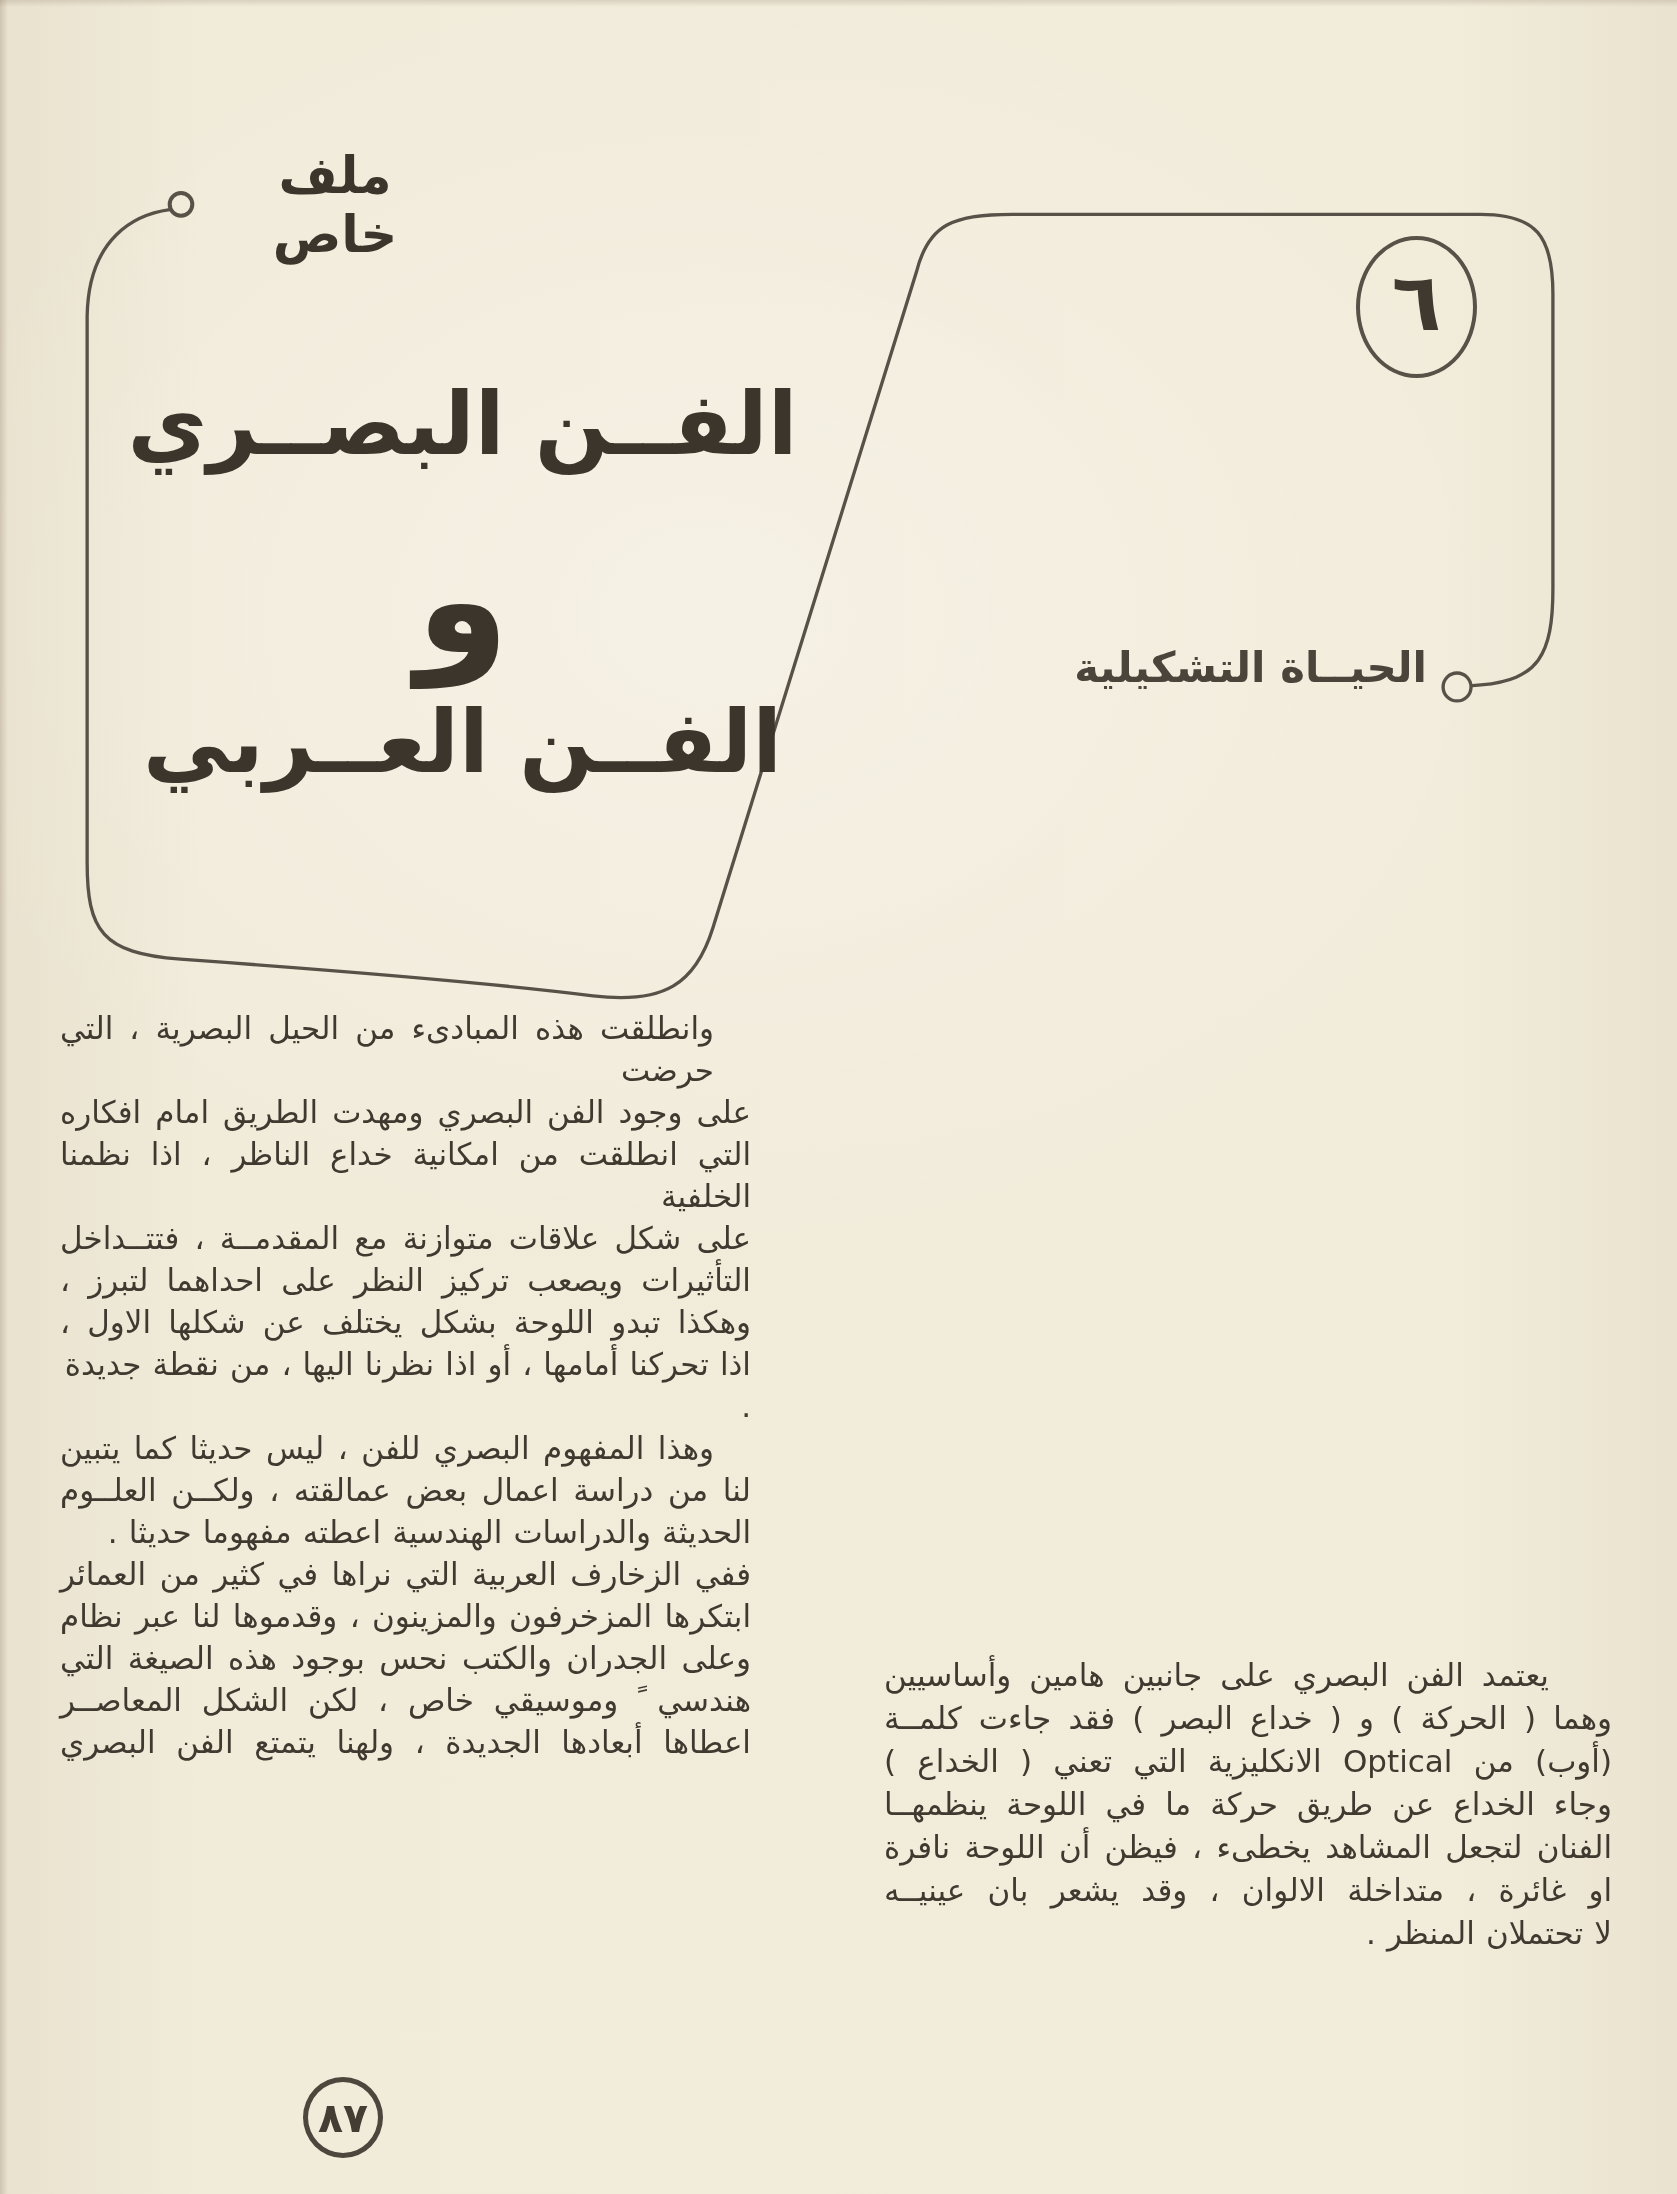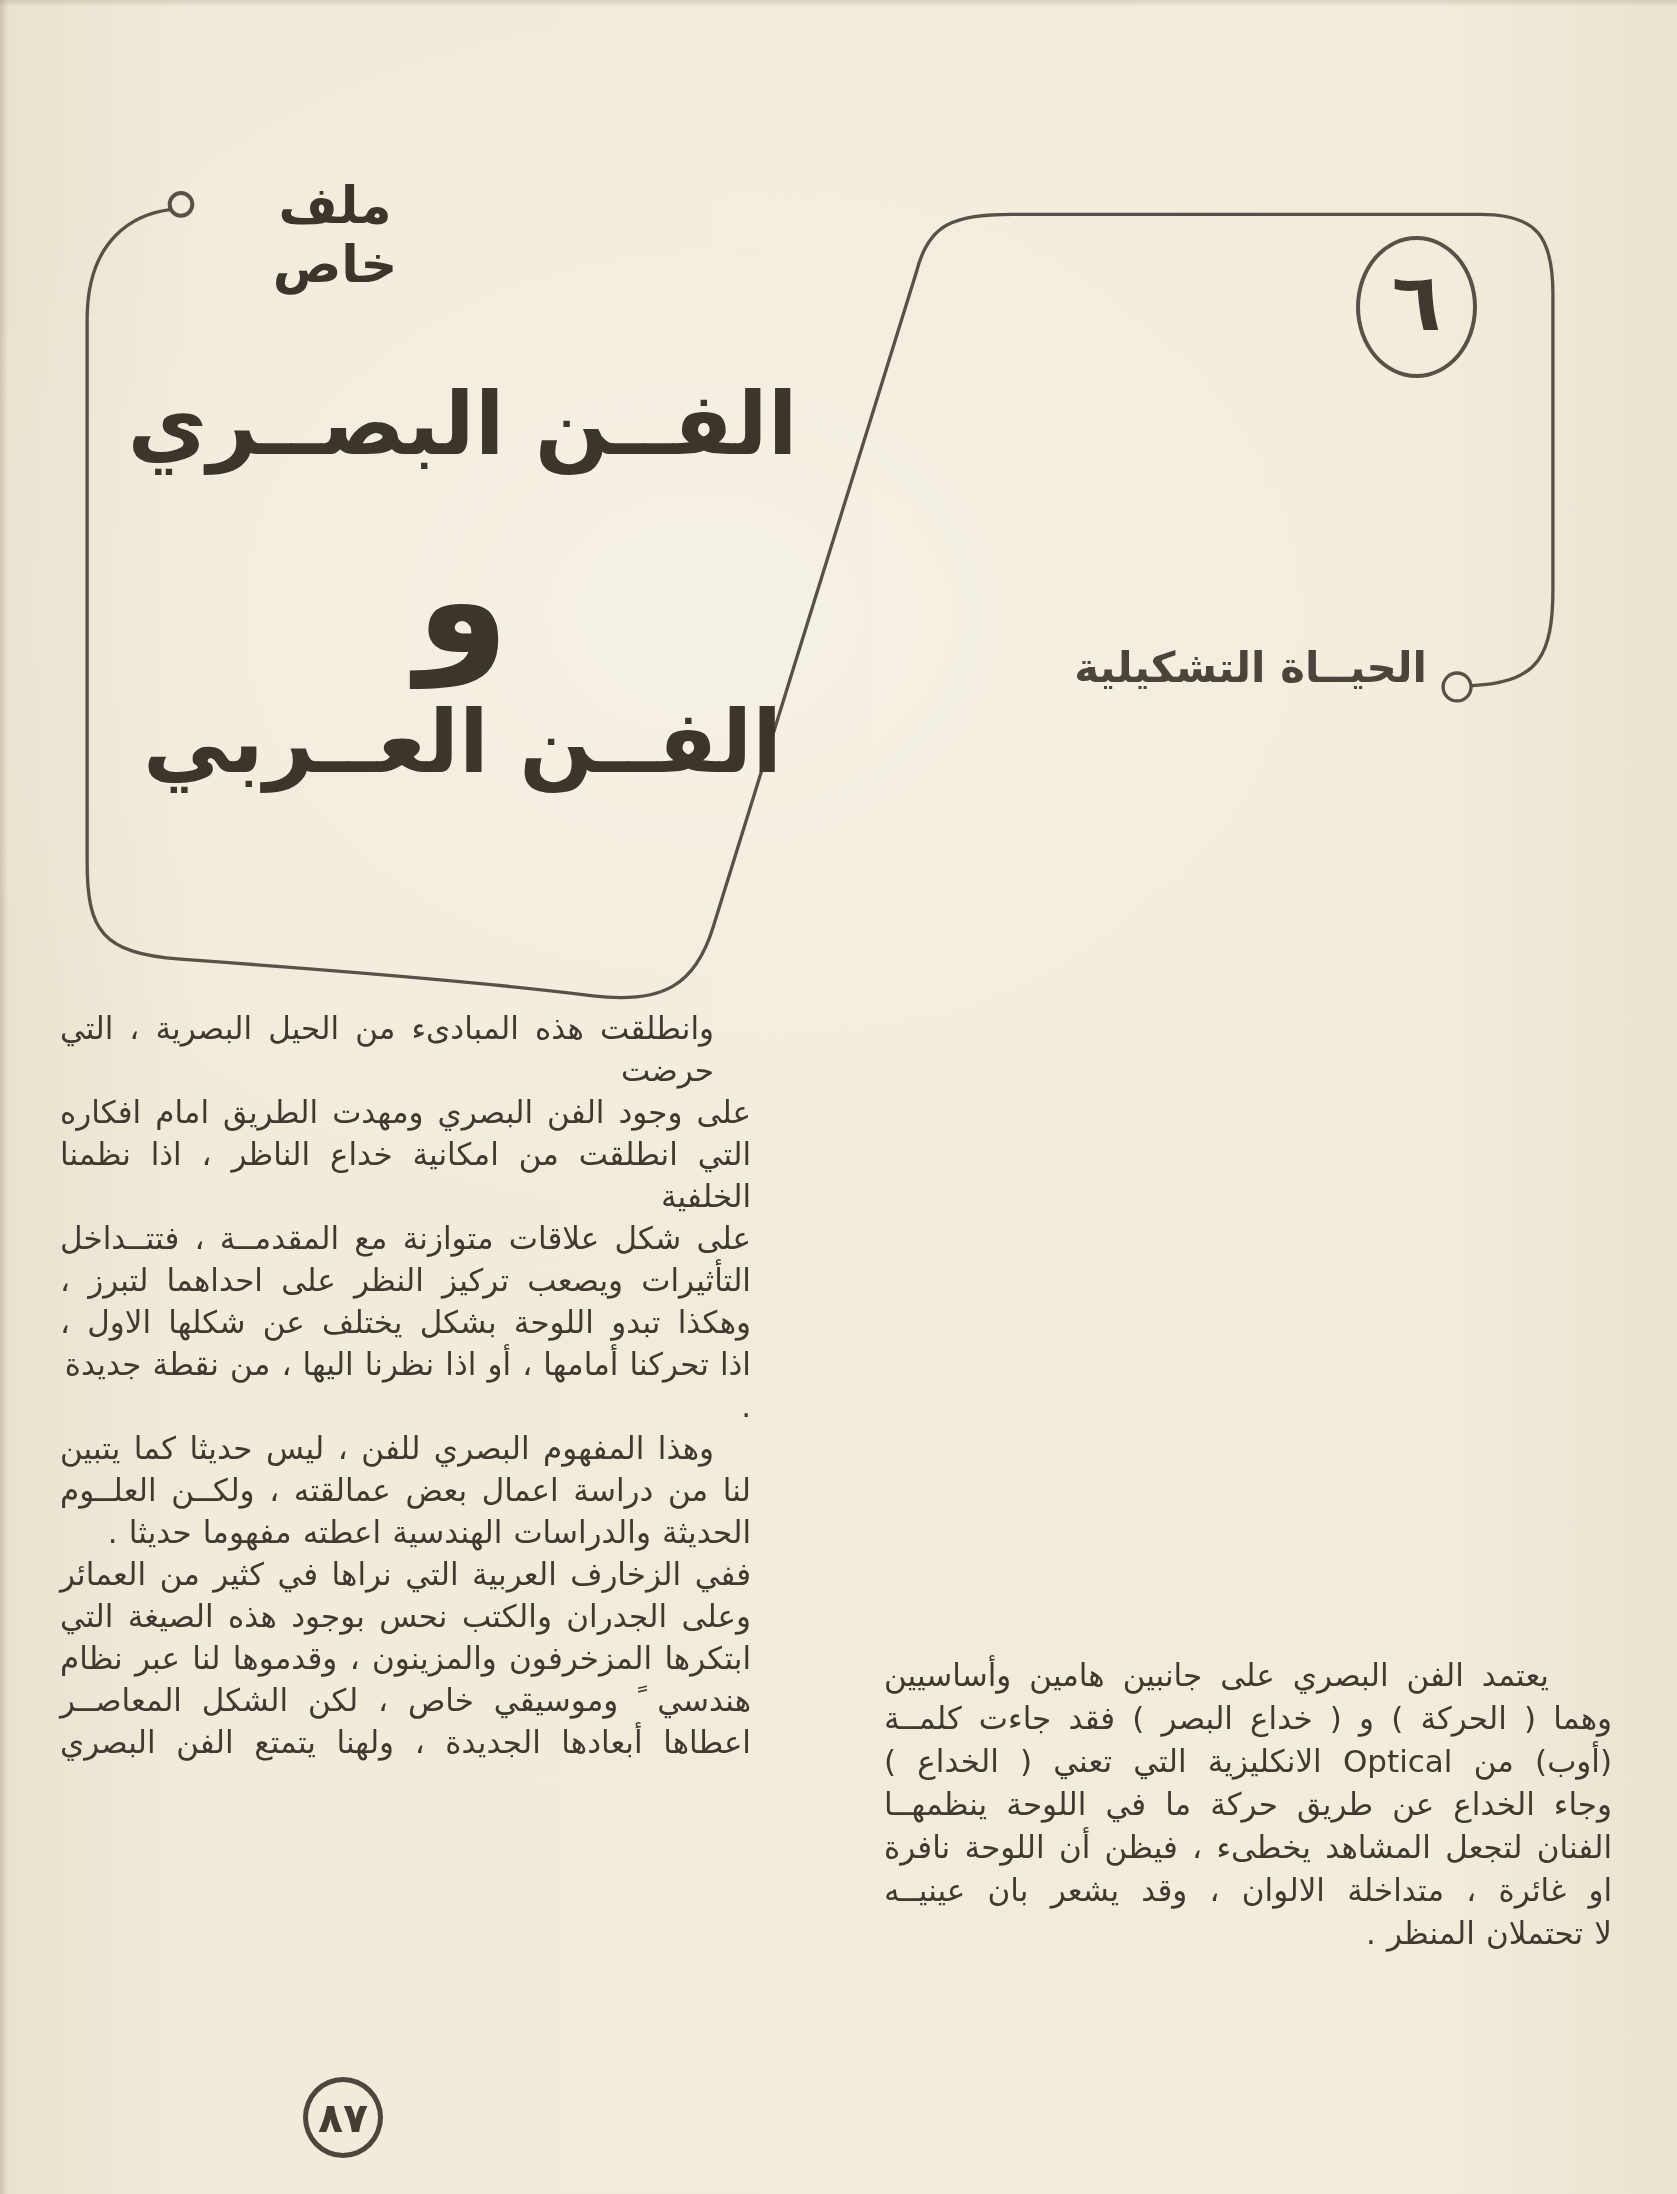--- a/index.html
+++ b/index.html
@@ -19,21 +19,21 @@
     position:absolute;left:0;top:0;width:9.3px;height:100%;
     background:linear-gradient(90deg, rgba(120,90,70,0.25), rgba(120,90,70,0));
   }
   .scan-edge-top{
     position:absolute;left:0;top:0;width:100%;height:6.7px;
     background:linear-gradient(180deg, rgba(110,95,70,0.18), rgba(110,95,70,0));
   }
   svg.deco{position:absolute;left:0;top:0;}
   .abs{position:absolute;}
   .special-file{
-    left:226px;top:176px;width:220px;
+    left:226px;top:146px;width:220px;
     font-size:51px;font-weight:bold;text-align:center;
     letter-spacing:1.3px;color:#3b352c;
   }
   .title-block{left:100px;width:679px;text-align:center;white-space:nowrap;color:#3b352c;margin-left:24px;}
   .title-line{font-size:87px;font-weight:bold;letter-spacing:0.7px;}
   .t1{top:373px;}
   .t-waw{top:513px;font-size:150px;font-weight:bold;padding-right:30px;}
   .t2{top:691px;}
   .journal-name{
     left:1108px;top:643px;width:320px;
@@ -110,22 +110,22 @@
     <span class="bl">على وجود الفن البصري ومهدت الطريق امام افكاره</span>
     <span class="bl">التي انطلقت من امكانية خداع الناظر ، اذا نظمنا الخلفية</span>
     <span class="bl">على شكل علاقات متوازنة مع المقدمــة ، فتتــداخل</span>
     <span class="bl">التأثيرات ويصعب تركيز النظر على احداهما لتبرز ،</span>
     <span class="bl">وهكذا تبدو اللوحة بشكل يختلف عن شكلها الاول ،</span>
     <span class="bl p-end">اذا تحركنا أمامها ، أو اذا نظرنا اليها ، من نقطة جديدة .</span>
     <span class="bl p-start">وهذا المفهوم البصري للفن ، ليس حديثا كما يتبين</span>
     <span class="bl">لنا من دراسة اعمال بعض عمالقته ، ولكــن العلــوم</span>
     <span class="bl p-end">الحديثة والدراسات الهندسية اعطته مفهوما حديثا .</span>
     <span class="bl">ففي الزخارف العربية التي نراها في كثير من العمائر</span>
+    <span class="bl">ابتكرها المزخرفون والمزينون ، وقدموها لنا عبر نظام</span>
     <span class="bl">وعلى الجدران والكتب نحس بوجود هذه الصيغة التي</span>
-    <span class="bl">ابتكرها المزخرفون والمزينون ، وقدموها لنا عبر نظام</span>
     <span class="bl">هندسي ً وموسيقي خاص ، لكن الشكل المعاصــر</span>
     <span class="bl">اعطاها أبعادها الجديدة ، ولهنا يتمتع الفن البصري</span>
 
   </div>
 
   <div class="col col-right">
     <span class="bl p-start-deep">يعتمد الفن البصري على جانبين هامين وأساسيين</span>
     <span class="bl">وهما ( الحركة ) و ( خداع البصر ) فقد جاءت كلمــة</span>
     <span class="bl">(أوب) من Optical الانكليزية التي تعني ( الخداع )</span>
     <span class="bl">وجاء الخداع عن طريق حركة ما في اللوحة ينظمهــا</span>

